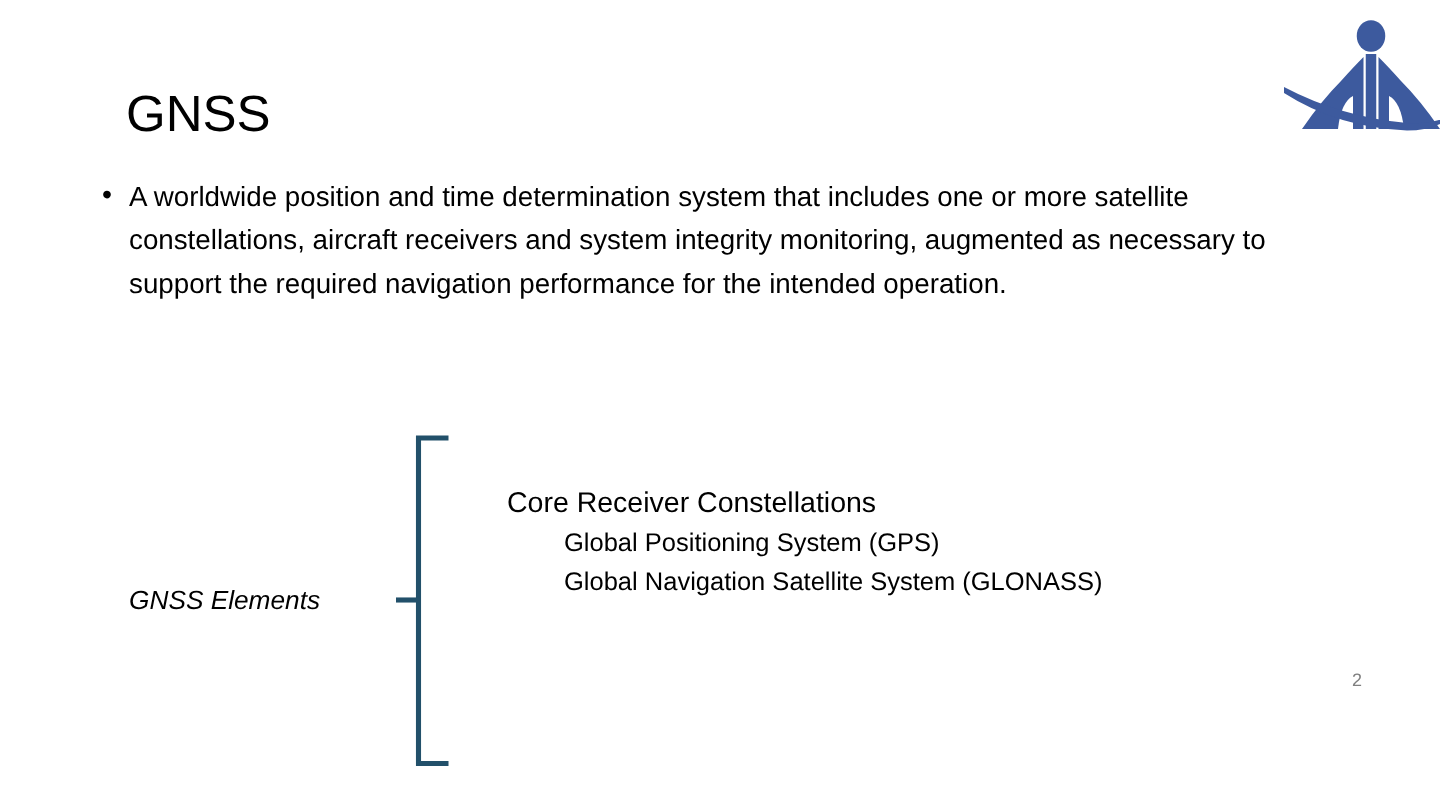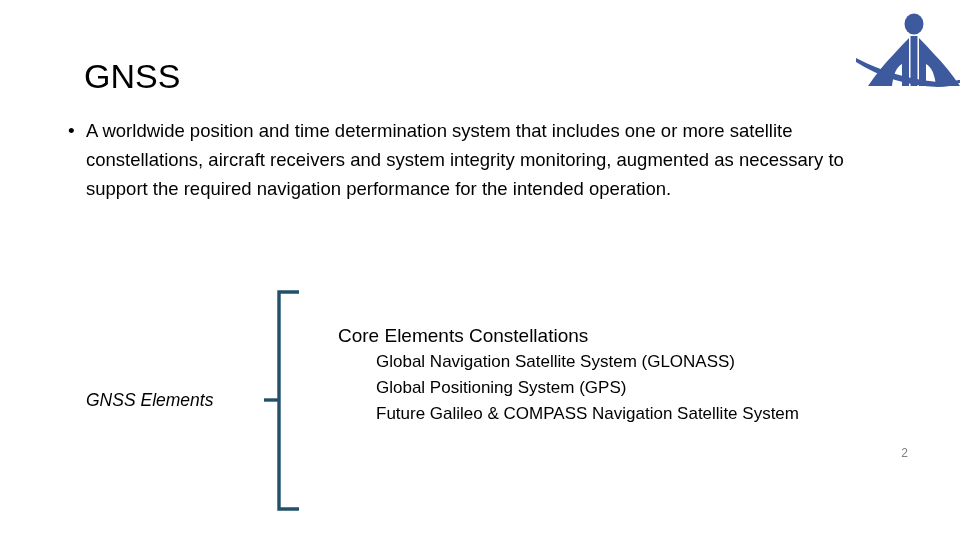--- a/index.html
+++ b/index.html
@@ -166,21 +166,20 @@
         <path d="M45 7 L25 7 L25 115"></path>
         <path d="M25 115 L25 224 L45 224"></path>
         <path d="M25 115 L10 115"></path>
       </g>
     </svg>
   </div>
 
   <div class="brace-label">GNSS Elements</div>
 
   <div class="elements-list">
-    <div class="el-lvl1">Core Elements Constellations</div>
+    <div class="el-lvl1">Core Receiver Constellations</div>
+    <div class="el-lvl2">Global Positioning System (GPS)</div>
     <div class="el-lvl2">Global Navigation Satellite System (GLONASS)</div>
-    <div class="el-lvl2">Global Positioning System (GPS)</div>
-    <div class="el-lvl2">Future Galileo &amp; COMPASS Navigation Satellite System</div>
   </div>
 
   <div class="page-number">2</div>
 
 </div>
 
 </body></html>

